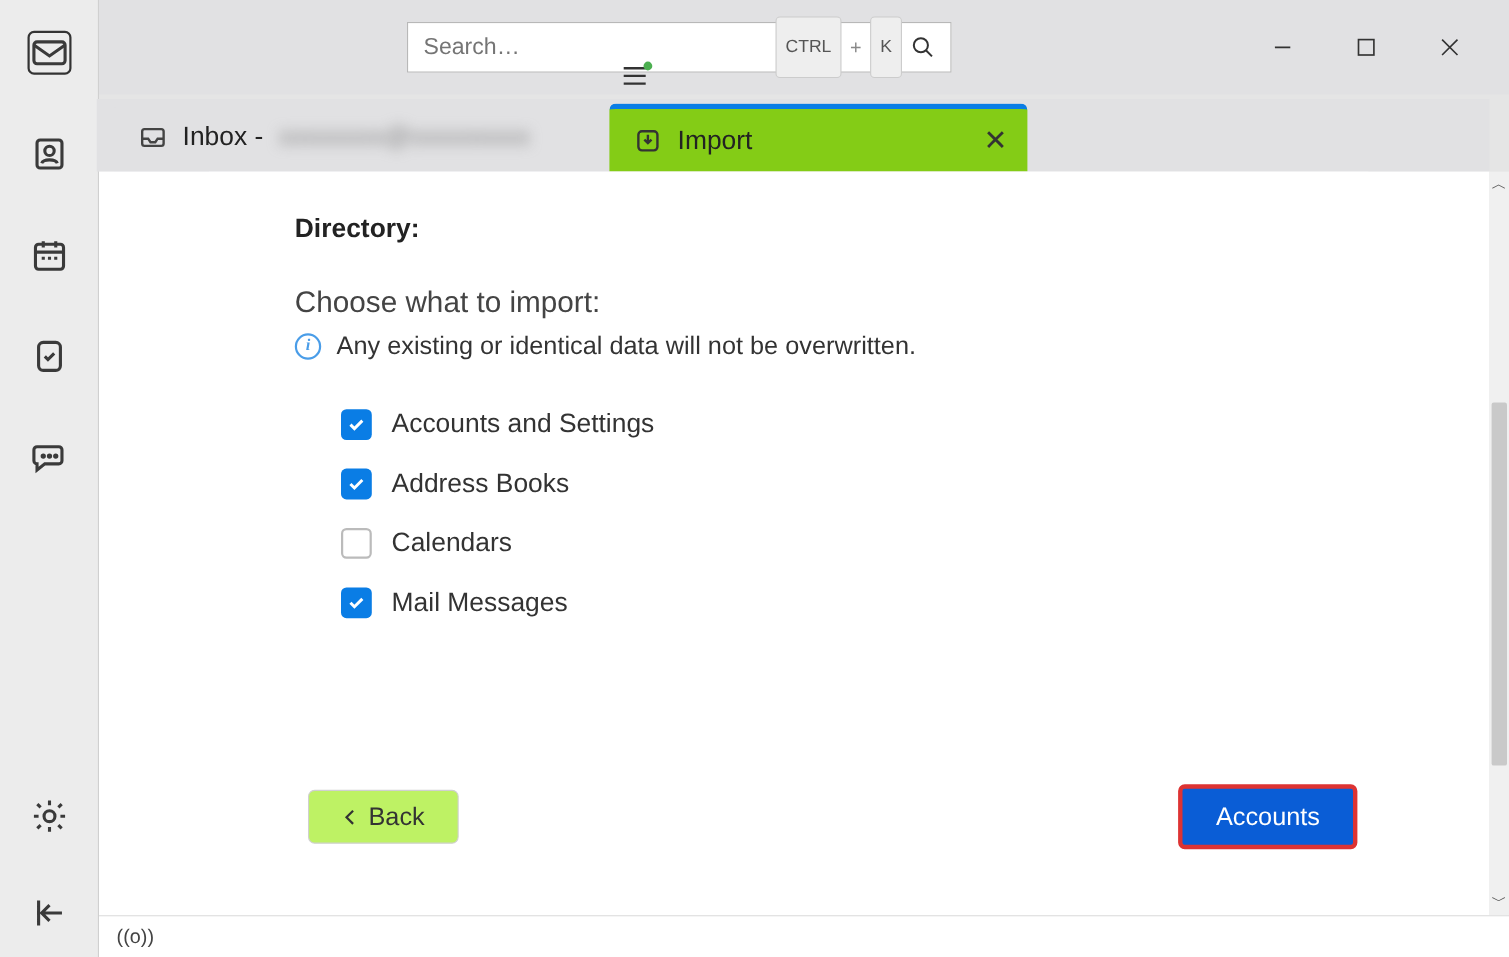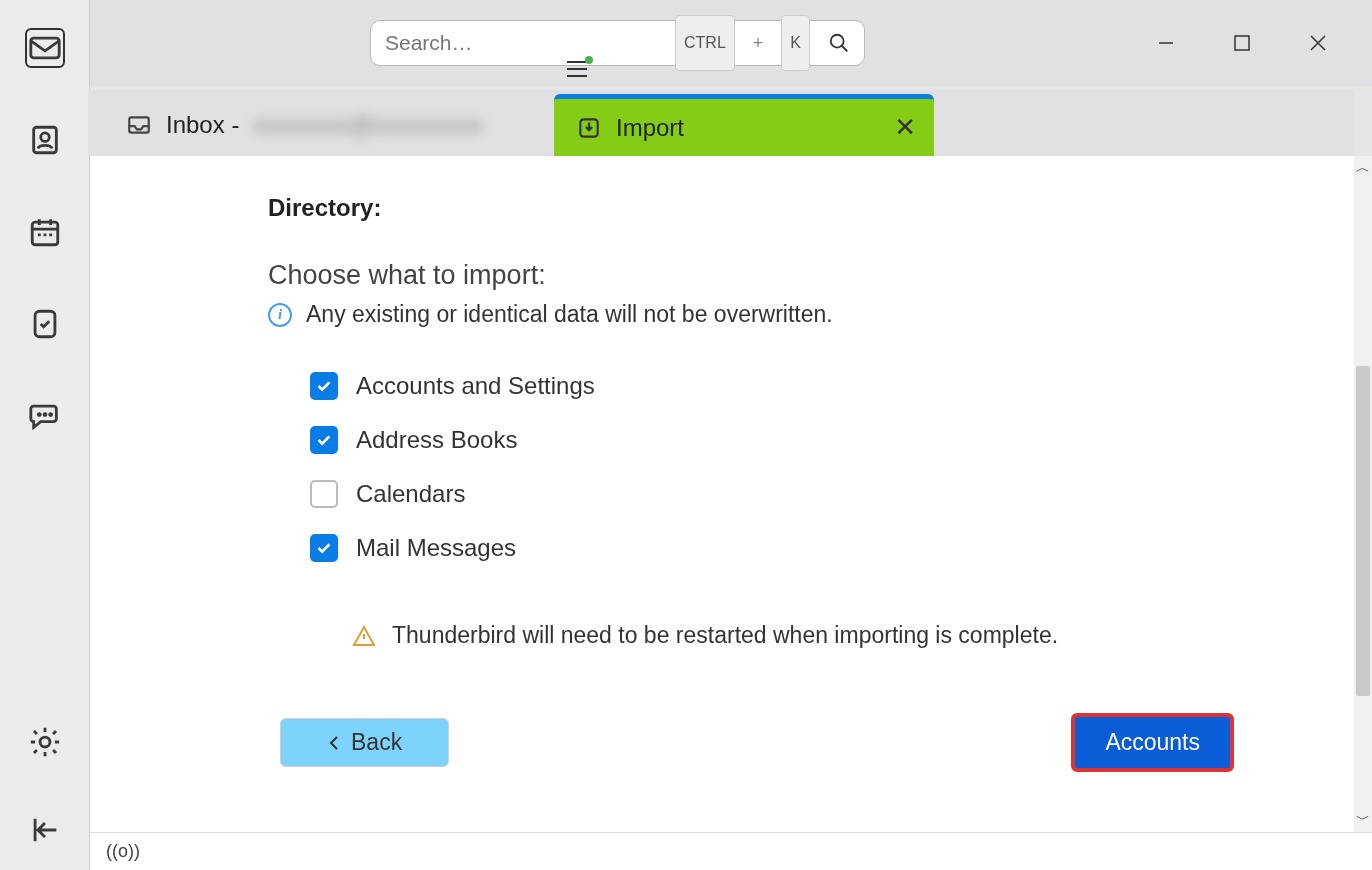--- a/index.html
+++ b/index.html
@@ -3,21 +3,21 @@
 <meta charset="utf-8">
 <style>
 *{margin:0;padding:0;box-sizing:border-box;font-family:"Segoe UI",Arial,sans-serif}
 body{background:#e5e5e5;width:1372px;height:870px;overflow:hidden;position:relative}
 .sidebar{position:absolute;left:0;top:0;width:90px;height:870px;background:#ececec;border-right:1px solid #d0d0d0;display:flex;flex-direction:column;align-items:center;padding-top:28px;gap:52px}
 .sidebar-item{width:40px;height:40px;display:flex;align-items:center;justify-content:center;cursor:pointer}
 .sidebar-item svg{width:34px;height:34px;stroke:#3a3a3a;stroke-width:2;fill:none}
 .sidebar-item.active{border:2px solid #333;border-radius:6px}
 .sidebar-bottom{position:absolute;bottom:20px;left:0;width:90px;display:flex;flex-direction:column;align-items:center;gap:48px}
 .titlebar{position:absolute;left:90px;top:0;right:0;height:86px;background:#e1e1e3;display:flex;align-items:center;padding:0 20px}
-.search-box{margin-left:260px;width:495px;height:46px;background:#fff;border:1px solid #b8b8b8;border-radius:10px;display:flex;align-items:center;padding:0 14px;gap:18px}
+.search-box{margin-left:260px;width:495px;height:46px;background:#fff;border:1px solid #b8b8b8;border-radius:0;display:flex;align-items:center;padding:0 14px;gap:8px}
 .search-box input{flex:1;border:none;outline:none;font-size:21px;color:#888}
 .kbd{background:#eee;border:1px solid #ccc;border-radius:4px;padding:18px 8px;font-size:16px;color:#555;font-family:inherit}
 .kbd-plus{color:#888;font-size:18px}
 .search-icon{width:22px;height:22px}
 .window-controls{position:absolute;right:0;top:0;height:86px;display:flex;align-items:center;gap:48px;padding-right:40px}
 .window-controls .wc{width:28px;height:28px;display:flex;align-items:center;justify-content:center;cursor:pointer}
 .menu-icon{position:absolute;right:300px;top:28px;cursor:pointer}
 .menu-dot{position:absolute;top:-2px;right:-2px;width:8px;height:8px;background:#4caf50;border-radius:50%}
 .tabs{position:absolute;left:88px;top:90px;right:18px;height:66px;background:#e1e1e3;display:flex;align-items:flex-end;padding-left:16px}
 .tab{height:62px;display:flex;align-items:center;padding:0 22px;gap:14px;font-size:24px;color:#222;cursor:pointer;border-radius:6px 6px 0 0}
@@ -33,21 +33,21 @@
 .info-icon{width:24px;height:24px;border:2px solid #4a9de8;border-radius:50%;display:flex;align-items:center;justify-content:center;color:#4a9de8;font-size:15px;font-weight:bold;font-style:italic;font-family:Georgia,serif}
 .options{padding-left:42px;display:flex;flex-direction:column;gap:26px}
 .opt{display:flex;align-items:center;gap:18px;font-size:24px;color:#333;cursor:pointer}
 .chk{width:28px;height:28px;border-radius:5px;display:flex;align-items:center;justify-content:center;flex-shrink:0}
 .chk.on{background:#0a7de5}
 .chk.off{background:#fff;border:2px solid #bbb}
 .chk svg{width:18px;height:18px;stroke:#fff;stroke-width:3;fill:none}
 .warn-row{display:flex;align-items:center;gap:16px;font-size:23px;color:#333;margin-top:34px;padding-left:42px}
 .warn-icon{width:24px;height:24px}
 .btn-row{position:absolute;left:190px;right:120px;bottom:60px;display:flex;justify-content:space-between;align-items:center}
-.back-btn{background:#7dd3fc;border:1px solid #d0d0d0;border-radius:6px;padding:10px 46px;font-size:23px;color:#333;display:flex;align-items:center;gap:10px;cursor:pointer}
+.back-btn{background:#bef264;border:1px solid #d0d0d0;border-radius:6px;padding:10px 30px;font-size:23px;color:#333;display:flex;align-items:center;gap:10px;cursor:pointer}
 .continue-btn{background:#0a5dd6;border:4px solid #d33;border-radius:6px;padding:12px 30px;font-size:23px;color:#fff;cursor:pointer;font-weight:400}
 .vscroll{position:absolute;right:0;top:156px;width:18px;bottom:38px;background:#f0f0f0}
 .vscroll-up{position:absolute;top:0;width:18px;height:24px;display:flex;align-items:center;justify-content:center;font-size:14px;color:#555}
 .vscroll-down{position:absolute;bottom:0;width:18px;height:24px;display:flex;align-items:center;justify-content:center;font-size:14px;color:#555}
 .vscroll-thumb{position:absolute;top:210px;width:14px;left:2px;height:330px;background:#c9c9c9;border-radius:2px}
 .statusbar{position:absolute;left:90px;bottom:0;right:0;height:38px;background:#fff;border-top:1px solid #ddd;display:flex;align-items:center;padding-left:16px;font-size:18px;color:#444}
 </style>
 </head>
 <body>
 
@@ -185,27 +185,20 @@
         <span>Calendars</span>
       </div>
       <div class="opt">
         <div class="chk on">
             <svg viewBox="0 0 20 20">
               <path d="M4 10l4 4 8-8"></path>
             </svg>
           </div>
         <span>Mail Messages</span>
       </div>
-      <div class="warn-row">
-        <svg class="warn-icon" viewBox="0 0 24 24" fill="none" stroke="#e69b3a" stroke-width="2">
-            <path d="M12 3L2 21h20L12 3z"></path>
-            <path d="M12 10v5M12 18h.01"></path>
-          </svg>
-        <span>Thunderbird will need to be restarted when importing is complete.</span>
-      </div>
     </div>
   </div>
   <div class="btn-row">
     <button class="back-btn">
       <svg width="14" height="18" viewBox="0 0 14 18" fill="none" stroke="#333" stroke-width="2">
           <path d="M10 3L4 9l6 6"></path>
         </svg>
       <span>Back</span>
     </button>
     <button class="continue-btn">Accounts</button>

